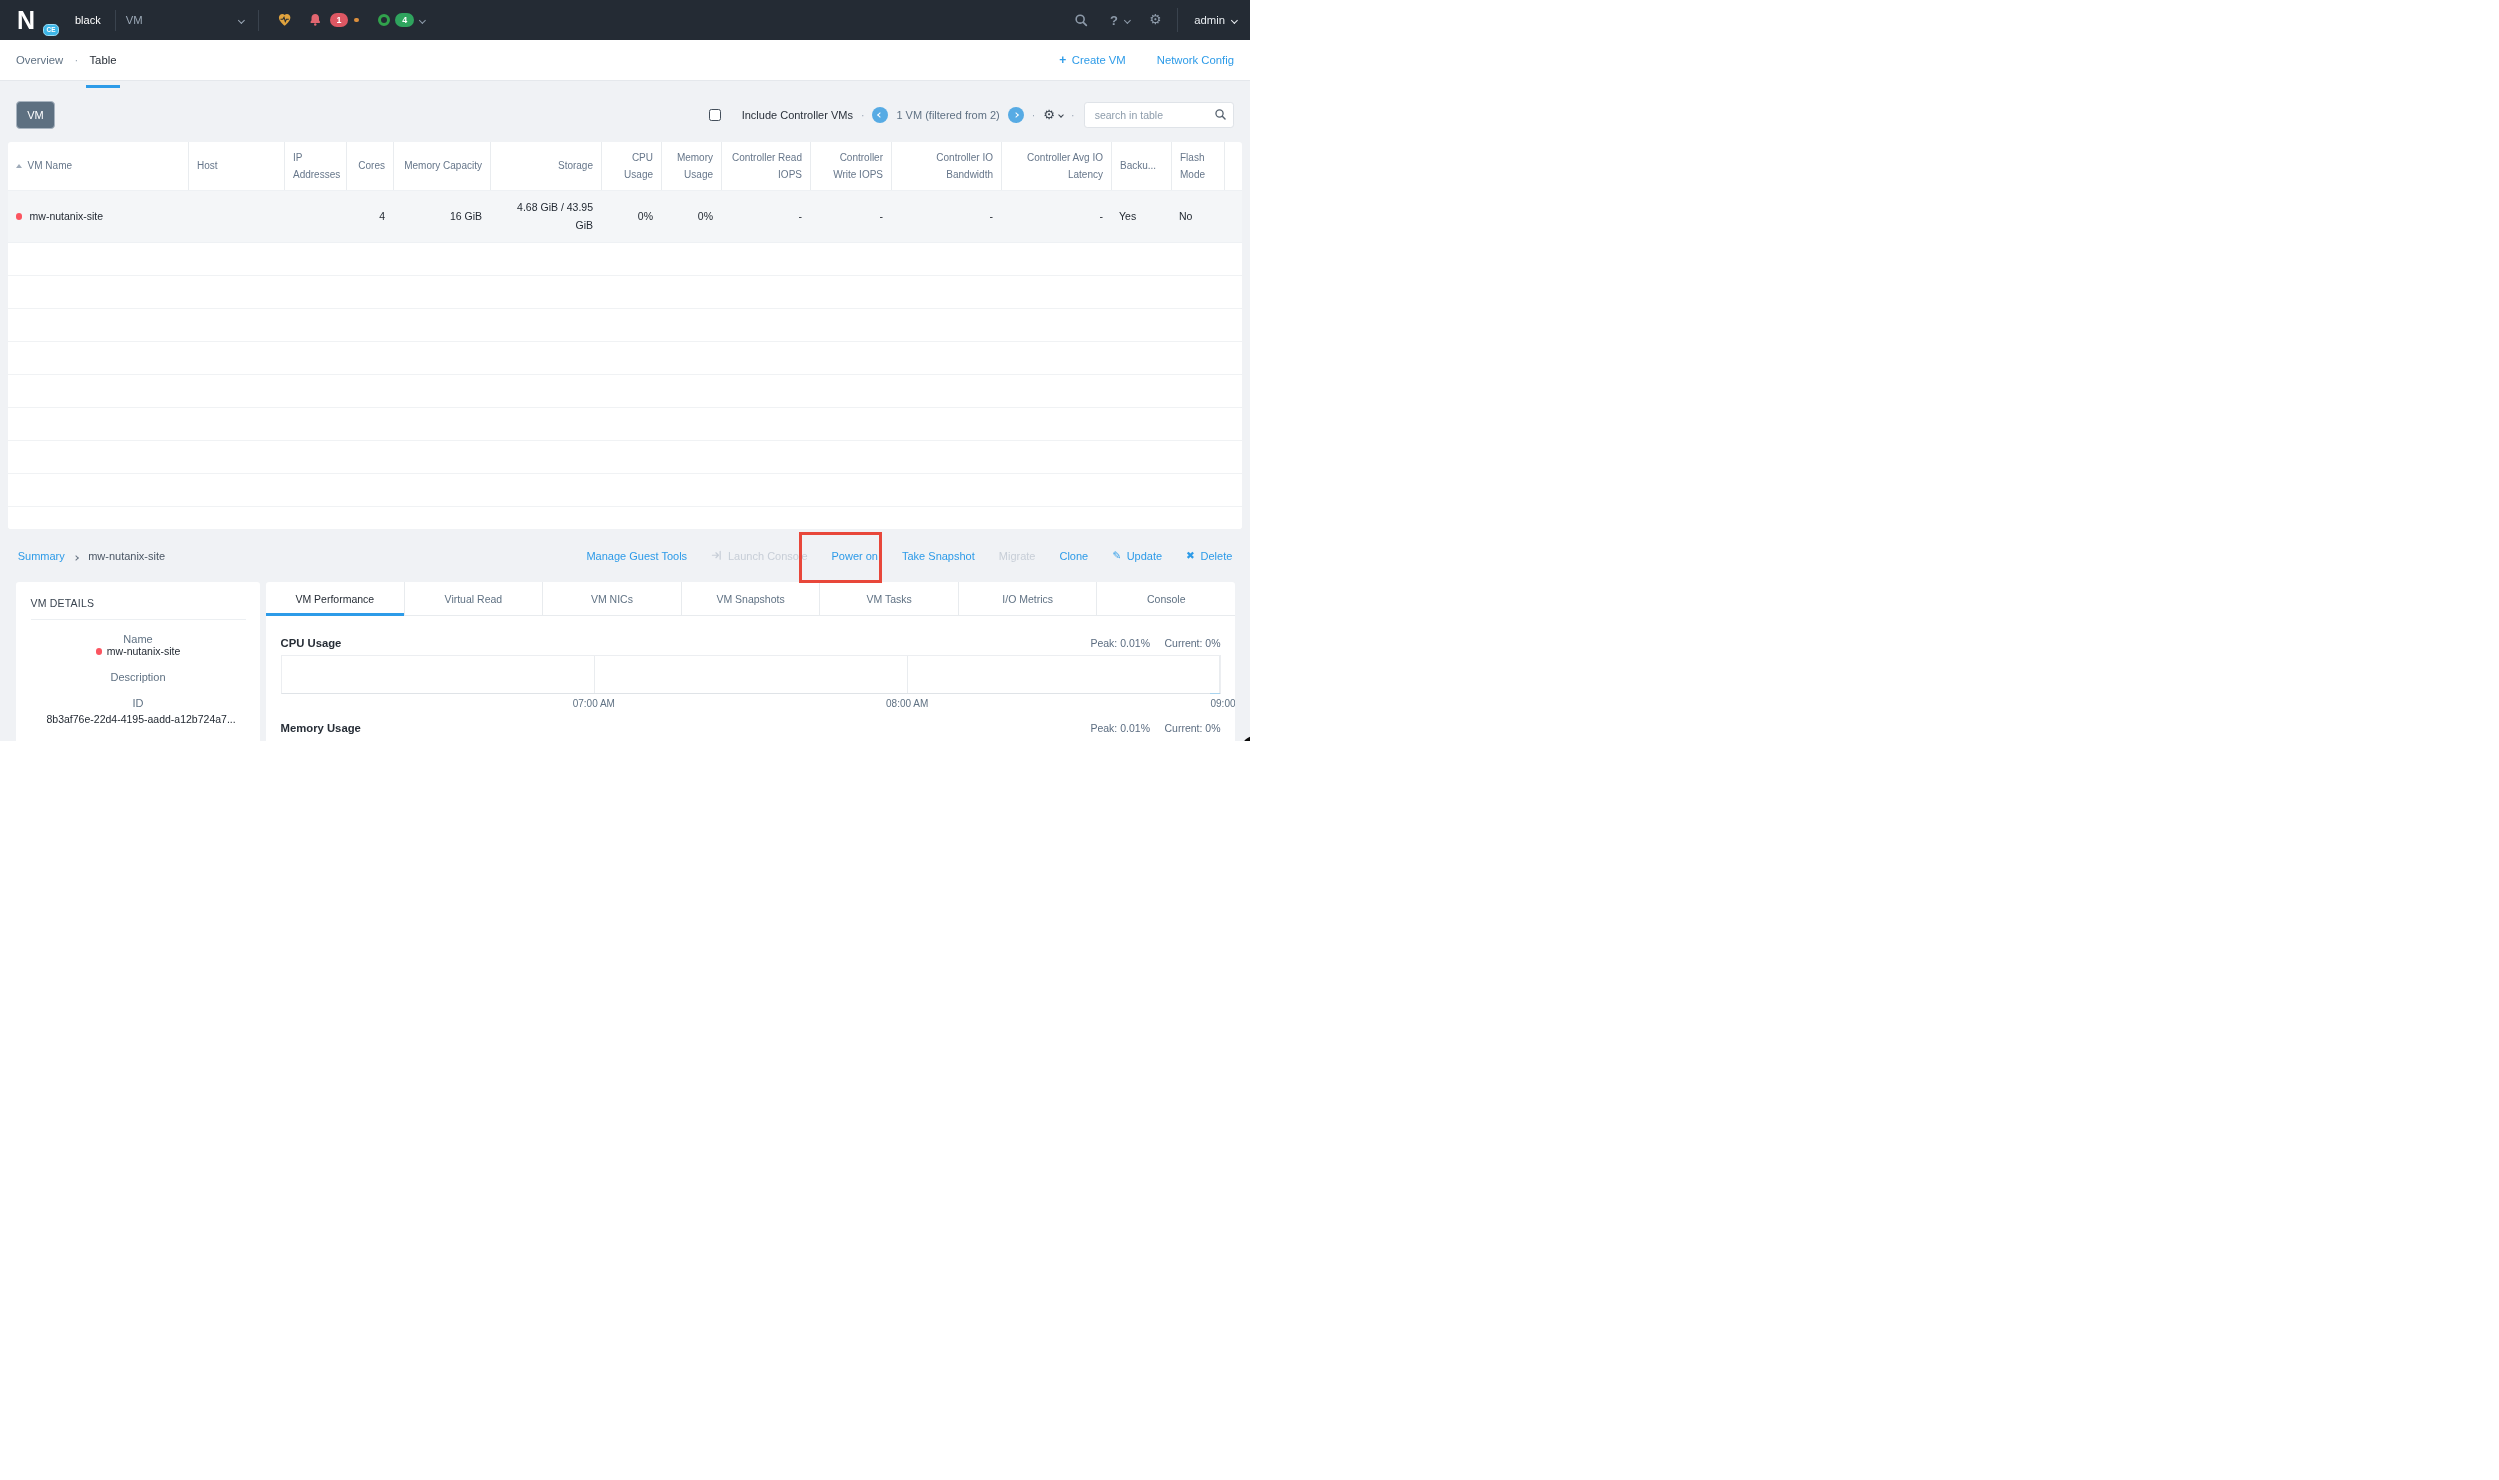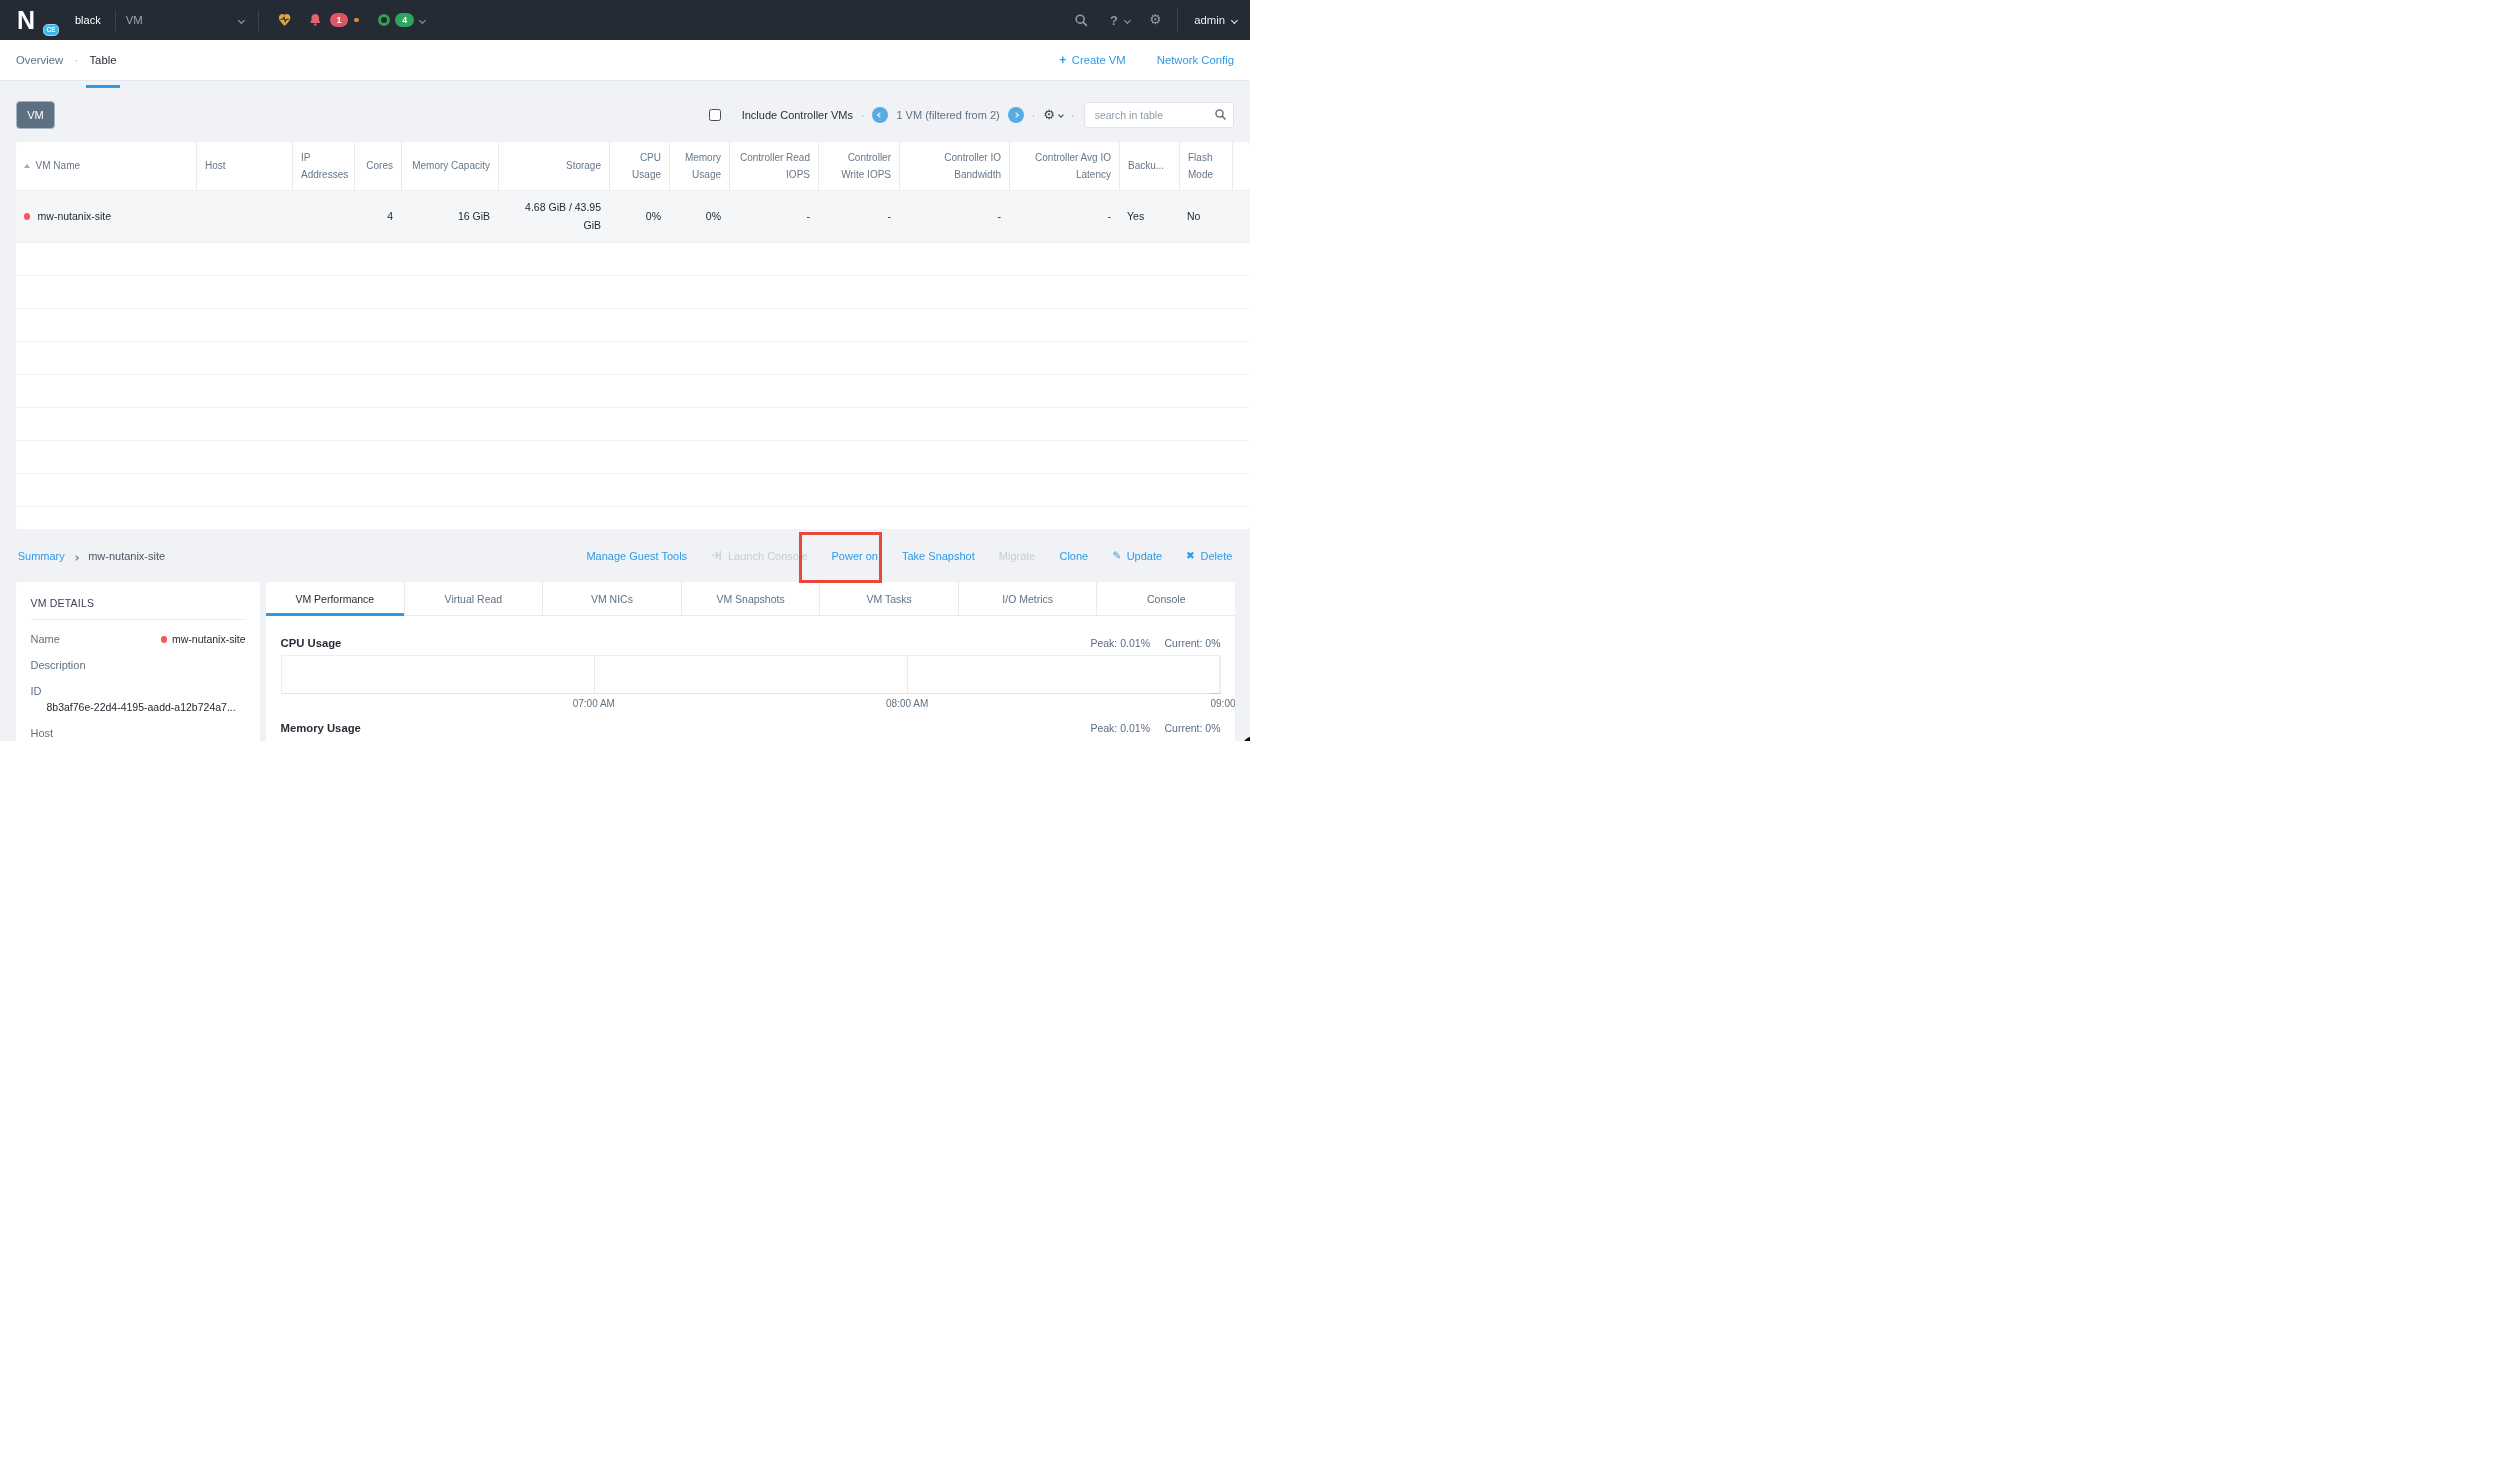--- a/index.html
+++ b/index.html
@@ -53,21 +53,21 @@
   .count-text { color:#5f7183; font-size:11px; margin:0 8px; }
   .tool-gear { color:#3a434e; display:inline-flex; align-items:center; gap:4px; cursor:pointer; }
   .tool-gear .gear-glyph { color:#3a434e; font-size:13px; }
   .tool-gear .chev { width:4px; height:4px; color:#3a434e; }
   .search-wrap { position:relative; margin-left:1.6px; }
   .search-input { width:150px; height:26px; border:0.8px solid #dfe3e8; border-radius:3.2px; background:#fff; padding:0 26px 0 9.7px; font-size:10.5px; color:#2a313b; outline:none; font-family:inherit; }
   .search-input::placeholder { color:#8d9cab; }
   .search-mag { position:absolute; right:7.2px; top:6.4px; color:#55616e; }
 
   
-  .table-card { position:absolute; top:142px; left:8px; width:1234px; height:387px; background:#fff; border-radius:3.2px; overflow:hidden;margin-left:8px; }
+  .table-card { position:absolute; top:142px; left:8px; width:1234px; height:387px; background:#fff; border-radius:3.2px; overflow:hidden; }
   .thead { display:flex; height:48px; }
   .th { display:flex; align-items:center; padding:0 8px; font-size:10px; color:#66768a; line-height:1.75; }
   .th + .th { border-left:0.8px solid #e9ecef; }
   .ar { justify-content:flex-end; text-align:right; }
   .al { justify-content:flex-start; text-align:left; }
   .c1{width:180px}.c2{width:96px}.c3{width:62px}.c4{width:47px}.c5{width:97px}.c6{width:111px}.c7{width:60px}
   .c8{width:60px}.c9{width:89px}.c10{width:81px}.c11{width:110px}.c12{width:110px}.c13{width:60px}.c14{width:53px}
   .c15{width:17.7px}
   .sort-tri { width:0; height:0; border-left:3.2px solid transparent; border-right:3.2px solid transparent; border-bottom:4px solid #9fabb9; margin-right:5.6px; flex:none; }
   .trow { display:flex; }
@@ -85,21 +85,21 @@
   .actions { margin-left:auto; display:flex; align-items:center; gap:24px; }
   .act { font-size:11px; color:#2d9be8; cursor:pointer; display:inline-flex; align-items:center; gap:5.6px; white-space:nowrap; }
   .act.disabled { color:#c7ced7; cursor:default; }
   .act .glyph { font-family:"DejaVu Sans",sans-serif; font-size:10.5px; line-height:1; }
   .annotation-box { position:absolute; left:799px; top:532px; width:83px; height:51px; border:3.2px solid #e8473a; z-index:50; pointer-events:none; }
 
   
   .details-card { position:absolute; top:582px; left:16px; width:244px; height:159px; background:#fff; border-radius:3.2px 3.2px 0 0; padding:14.5px 14.5px 0 14.5px; overflow:hidden; }
   .dc-title { font-size:10.5px; color:#39434f; letter-spacing:0.2px; }
   .dc-divider { height:0.8px; background:#eceff2; margin-top:10.5px; }
-  .dc-row { display:flex; align-items:center; justify-content:space-between; margin-top:13.7px; }
+  .dc-row { display:flex; align-items:center; justify-content:space-between; margin-top:13.7px;flex-direction:column; }
   .dc-label { color:#5f7183; font-size:11px; }
   .dc-value { color:#232a33; font-size:10.5px; display:flex; align-items:center; }
   .dc-value .status-dot { margin-right:4.8px; }
   .dc-id-value { margin-top:4px; padding-left:16px; color:#232a33; font-size:10.5px; }
 
   .perf-card { position:absolute; top:582px; left:266px; width:969px; height:159px; background:#fff; border-radius:3.2px 3.2px 0 0; overflow:hidden; }
   .ptabs { display:flex; height:34px; border-bottom:0.8px solid #e8ebee; }
   .ptab { flex:1; display:flex; align-items:center; justify-content:center; font-size:10.5px; color:#5f7183; border-right:0.8px solid #e8ebee; cursor:pointer; position:relative; }
   .ptab:last-child { border-right:none; }
   .ptab.active { color:#262d36; font-weight:500; }

